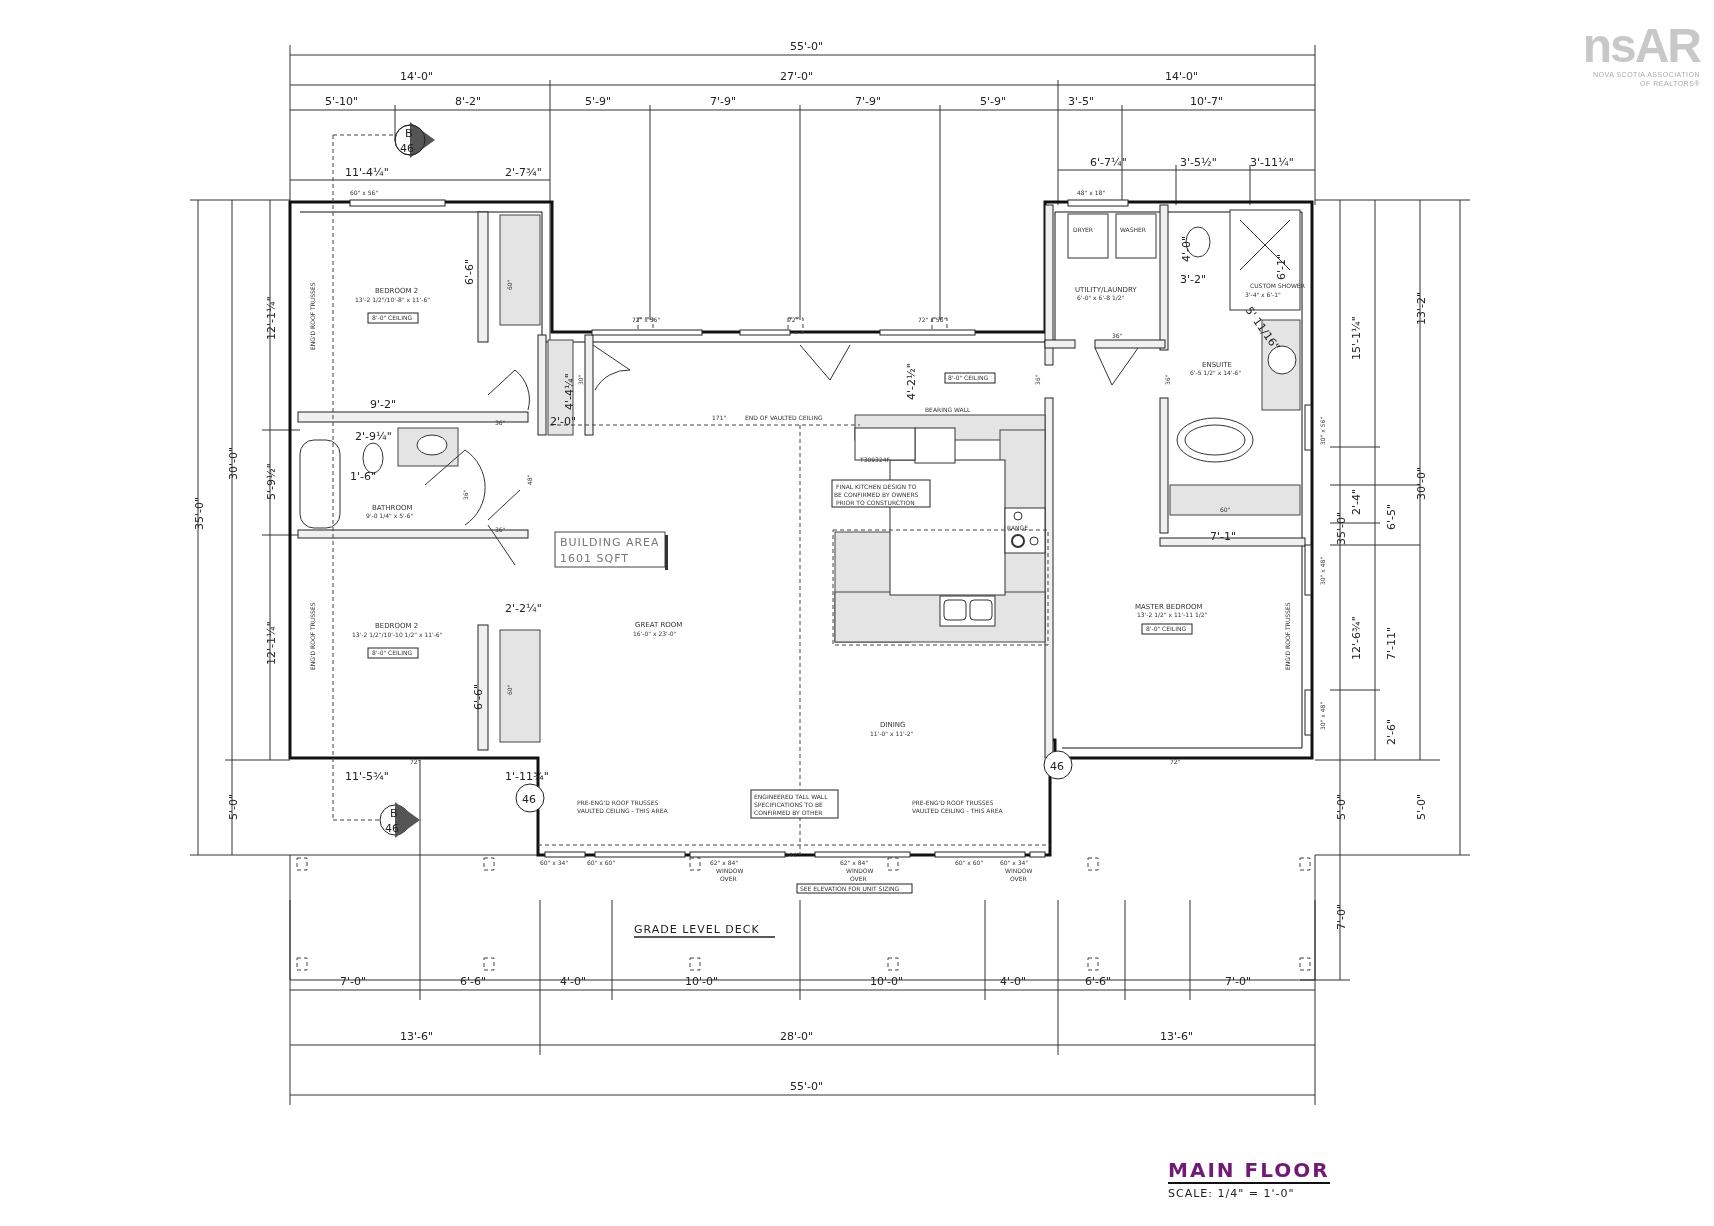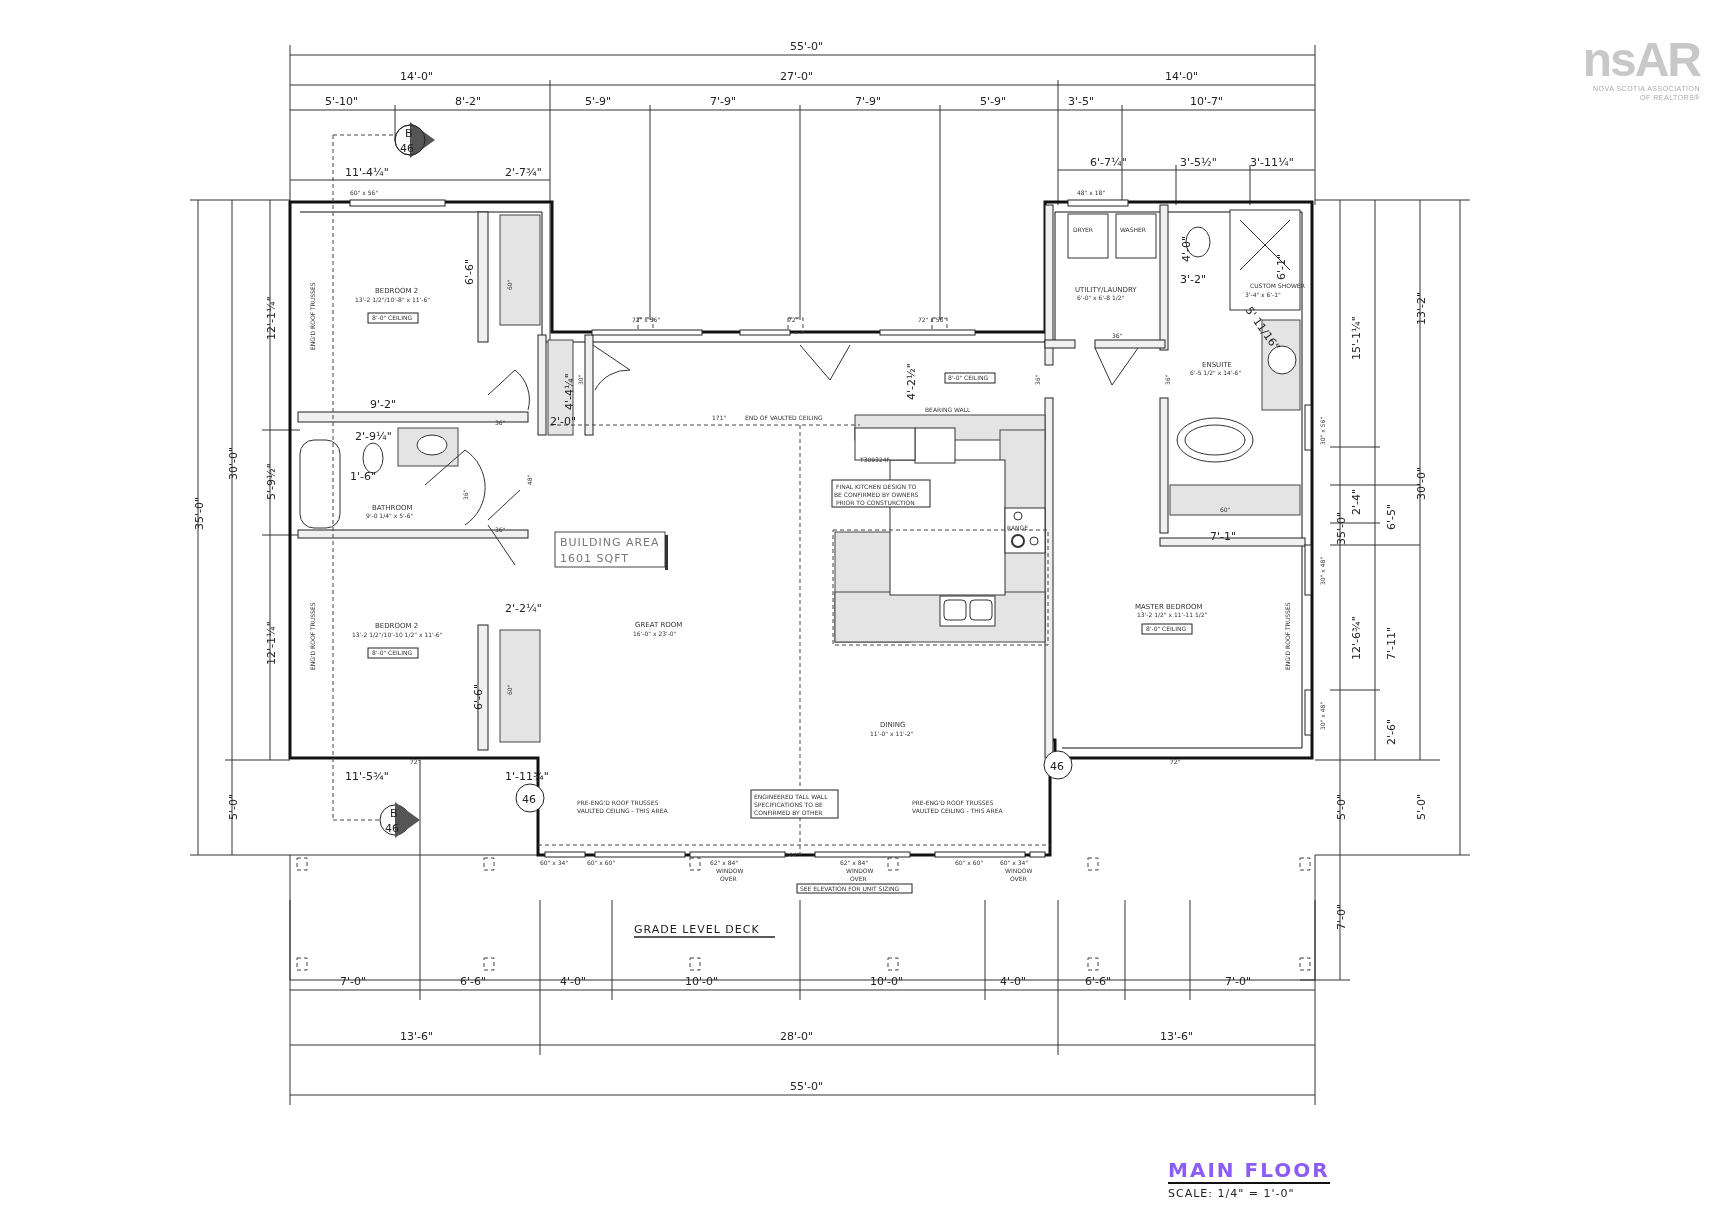--- a/index.html
+++ b/index.html
@@ -1,25 +1,25 @@
 <!DOCTYPE html>
 <html><head>
 <meta charset="utf-8">
 <style>
   html,body{margin:0;padding:0;background:#fff;}
   body{width:1714px;height:1226px;position:relative;overflow:hidden;font-family:"DejaVu Sans",sans-serif;color:#222;}
   svg{position:absolute;left:0;top:0;}
   .dim{font-family:"DejaVu Sans",sans-serif;font-size:11px;fill:#222;}
   .sm{font-family:"DejaVu Sans",sans-serif;font-size:6px;fill:#333;}
   .lbl{font-family:"DejaVu Sans",sans-serif;font-size:7px;fill:#333;}
-  .logo{position:absolute;right:14px;top:22px;text-align:right;margin-top:14px;}
+  .logo{position:absolute;right:14px;top:22px;text-align:right;}
   .logo-mark{font-family:"Liberation Sans",sans-serif;font-size:48px;font-weight:bold;color:#c8c8c8;letter-spacing:-2px;line-height:48px;}
   .logo-sub{font-family:"Liberation Sans",sans-serif;font-size:7px;color:#aaa;letter-spacing:0.5px;line-height:9px;}
   .title{position:absolute;left:1168px;top:1158px;}
-  .title-main{font-family:"DejaVu Sans",sans-serif;font-size:20px;letter-spacing:2px;color:#8b5cf6;border-bottom:2px solid #111;display:inline-block;font-weight:bold;}
+  .title-main{font-family:"DejaVu Sans",sans-serif;font-size:20px;letter-spacing:2px;color:#701a75;border-bottom:2px solid #111;display:inline-block;font-weight:bold;}
   .title-scale{font-family:"DejaVu Sans",sans-serif;font-size:11px;color:#222;margin-top:3px;letter-spacing:1px;}
 </style>
 </head>
 <body>
 
 <div class="logo">
   <div class="logo-mark">nsAR</div>
   <div class="logo-sub">NOVA SCOTIA ASSOCIATION</div>
   <div class="logo-sub">OF REALTORS®</div>
 </div>

